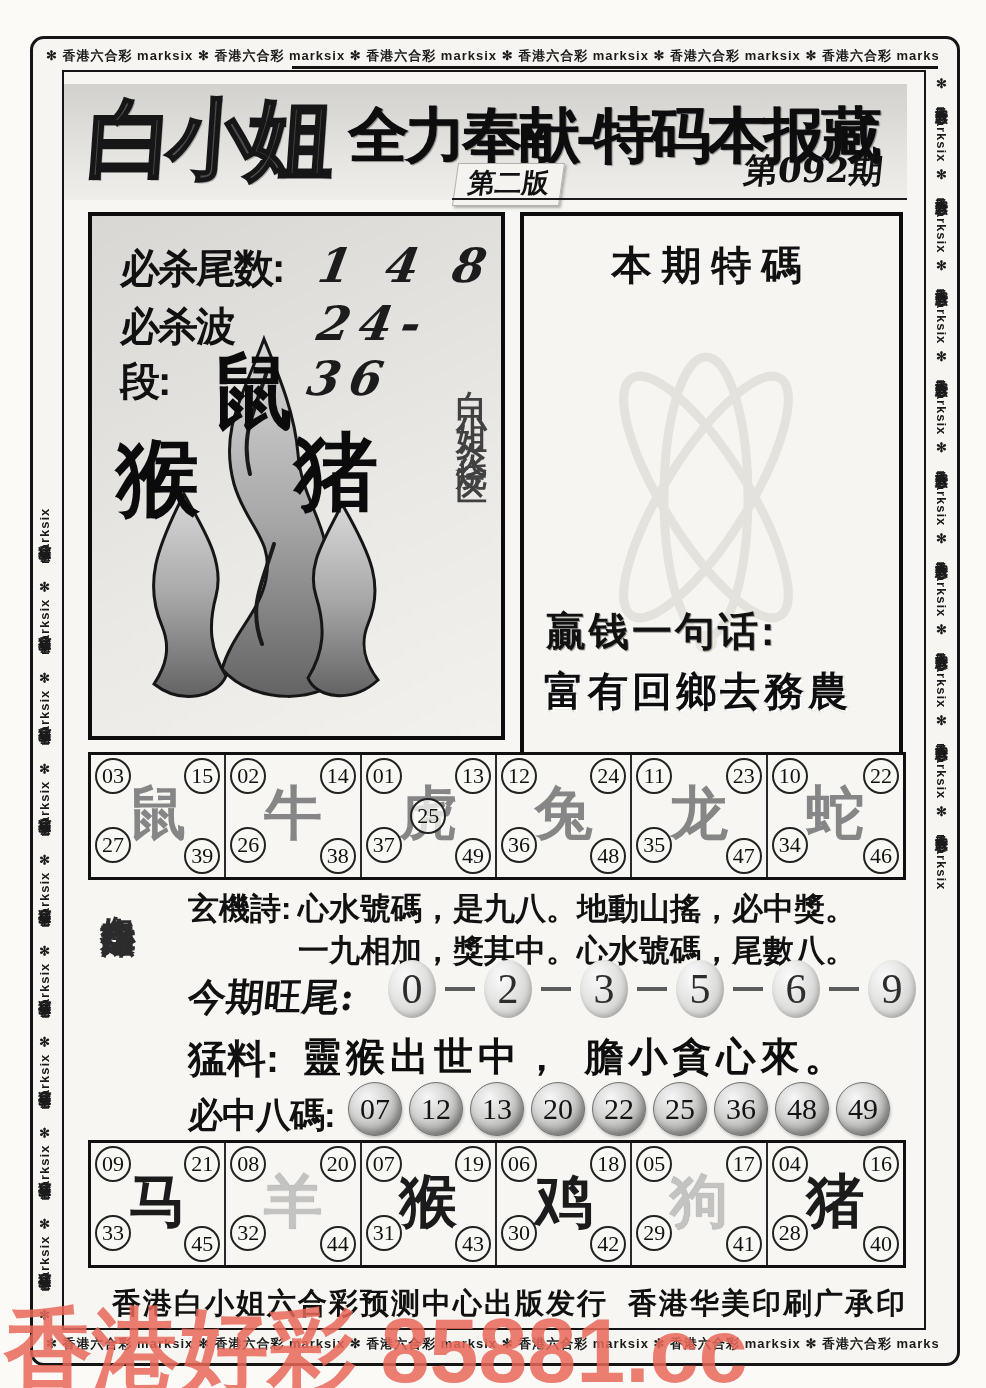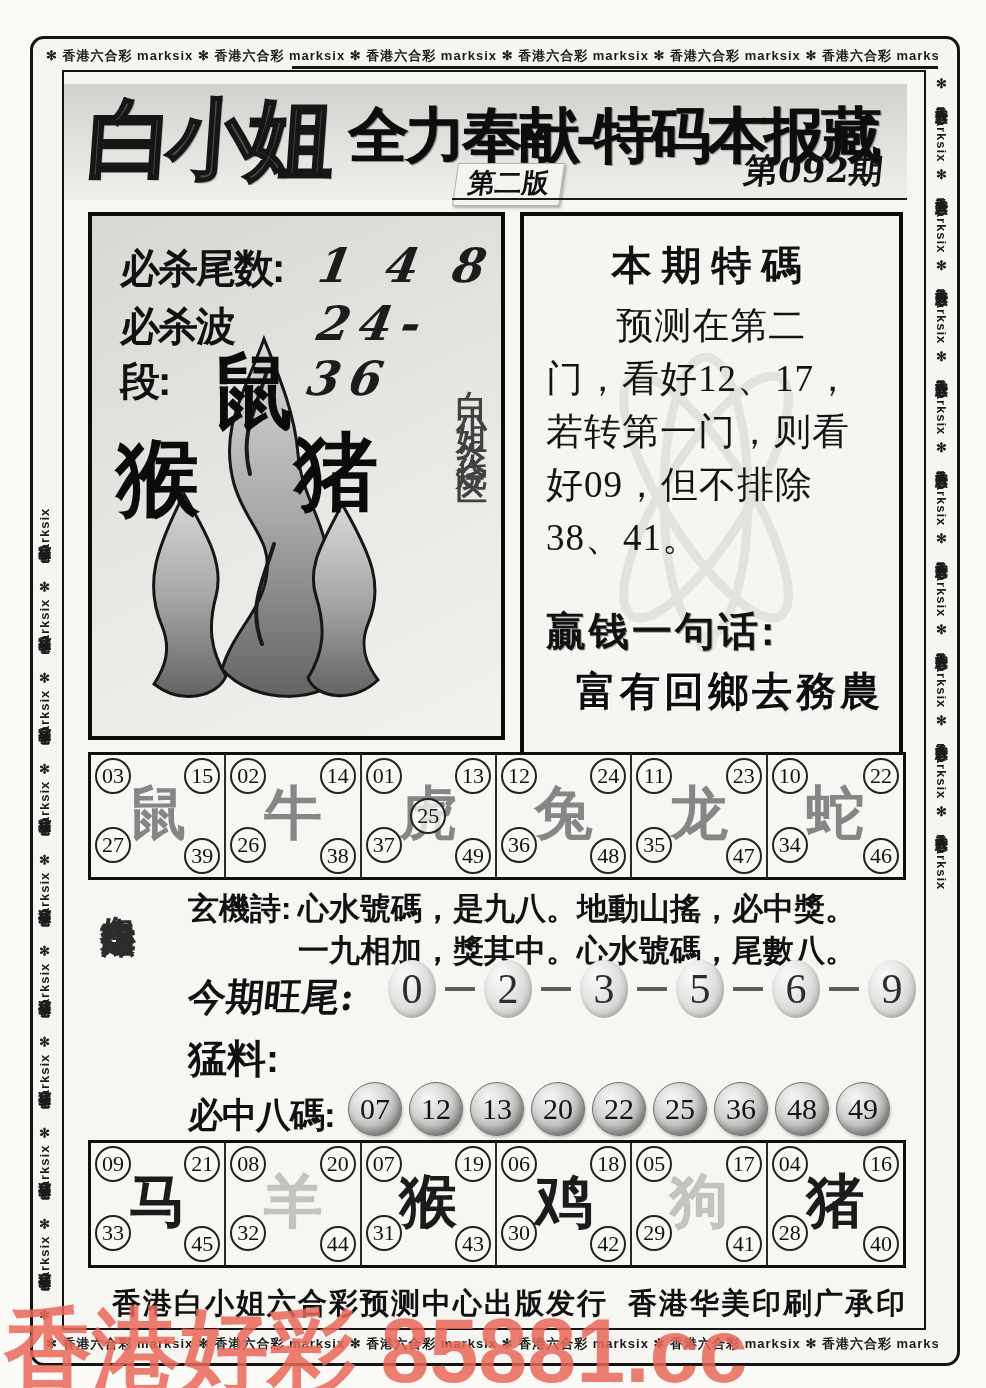--- a/index.html
+++ b/index.html
@@ -58,21 +58,21 @@
   .sb-watermark{position:absolute;left:32px;top:96px;width:300px;height:390px;z-index:0;}
   .sb-title{position:absolute;left:0;top:22px;width:100%;text-align:center;font-size:40px;
             font-weight:700;letter-spacing:10px;z-index:1;margin:0;}
   .sb-body{position:absolute;left:22px;top:84px;width:332px;font-size:37px;line-height:1.43;
            text-indent:1.9em;letter-spacing:1px;z-index:1;margin:0;color:#141414;}
   .sb-slogan-label{position:absolute;left:22px;top:388px;font-family:"Liberation Sans",sans-serif;
            font-size:40px;font-weight:900;letter-spacing:3px;z-index:1;
            text-shadow:1px 1px 0 rgba(0,0,0,.35);}
   .sb-slogan{position:absolute;left:20px;top:448px;font-size:40px;font-weight:900;letter-spacing:4px;
            font-family:"DejaVu Serif",serif;z-index:1;color:#0e0e0e;
-           text-shadow:2px 2px 0 #ffffff,-1px -1px 0 #ffffff,1px 1px 2px rgba(0,0,0,.5);margin-left:32px;}
+           text-shadow:2px 2px 0 #ffffff,-1px -1px 0 #ffffff,1px 1px 2px rgba(0,0,0,.5);}
 
   
   .grid{position:absolute;left:88px;width:818px;height:128px;box-sizing:border-box;
         border:3px solid #101010;display:grid;grid-template-columns:repeat(6,1fr);background:#f7f6f2;}
   .grid-top{top:752px;} .grid-bottom{top:1140px;}
   .cell{position:relative;border-right:2px solid #2a2a2a;}
   .cell:last-child{border-right:none;}
   .num{position:absolute;width:36px;height:36px;box-sizing:border-box;border:2px solid #222;
        border-radius:50%;display:flex;align-items:center;justify-content:center;font-size:22px;
        font-family:"Liberation Serif",serif;color:#111;background:rgba(250,249,246,.55);z-index:2;}
@@ -180,21 +180,20 @@
   <section class="special-box">
     <svg class="sb-watermark" viewBox="0 0 300 390" aria-hidden="true">
       <g fill="none" stroke="#e3e1da" stroke-width="9" opacity="0.9">
         <ellipse cx="150" cy="185" rx="42" ry="140"></ellipse>
         <ellipse cx="150" cy="185" rx="42" ry="140" transform="rotate(32 150 185)"></ellipse>
         <ellipse cx="150" cy="185" rx="42" ry="140" transform="rotate(-32 150 185)"></ellipse>
       </g>
       <circle cx="150" cy="330" r="11" fill="#e9e7e0"></circle>
     </svg>
     <h2 class="sb-title">本期特碼</h2>
-    <p class="sb-body">预测在第二门，看好12、17，若转第一门，则看好09，但不排除38、41。</p>
     <div class="sb-slogan-label">贏钱一句话:</div>
     <div class="sb-slogan">富有回鄉去務農</div>
   </section>
 
   <section class="grid grid-top">
     <div class="cell">
       <span class="num n-tl">03</span>
       <span class="num n-tr">15</span>
       <span class="animal" data-tone="mid">鼠</span>
       <span class="num n-bl">27</span>
@@ -253,20 +252,21 @@
     <span class="oval">3</span>
       <span class="dash"></span>
     <span class="oval">5</span>
       <span class="dash"></span>
     <span class="oval">6</span>
       <span class="dash"></span>
     <span class="oval">9</span>
   </div>
 
   <div class="tip-label">猛料:</div>
+  <div class="tip-text">靈猴出世中， 膽小貪心來。</div>
 
   <div class="codes-label">必中八碼:</div>
   <div class="codes-row">
     <span class="ball">07</span>
     <span class="ball">12</span>
     <span class="ball">13</span>
     <span class="ball">20</span>
     <span class="ball">22</span>
     <span class="ball">25</span>
     <span class="ball">36</span>

